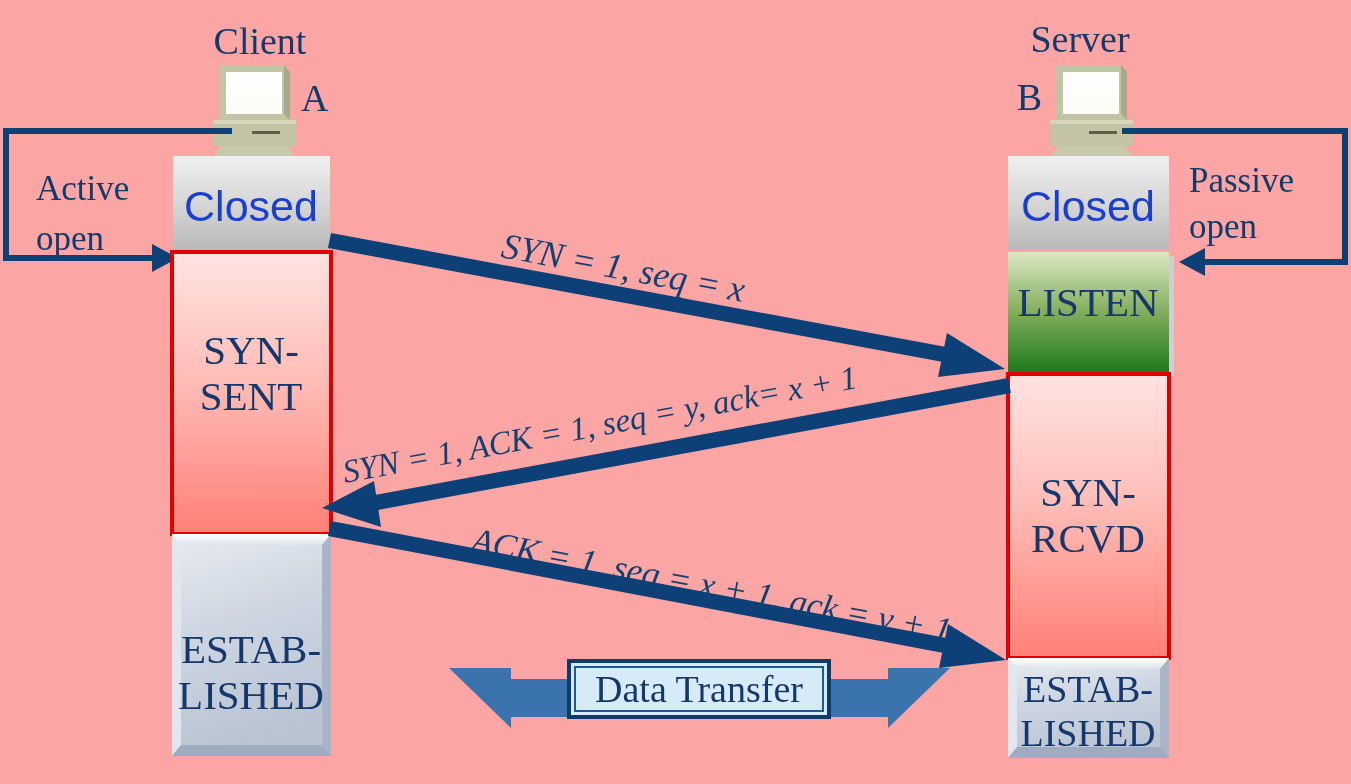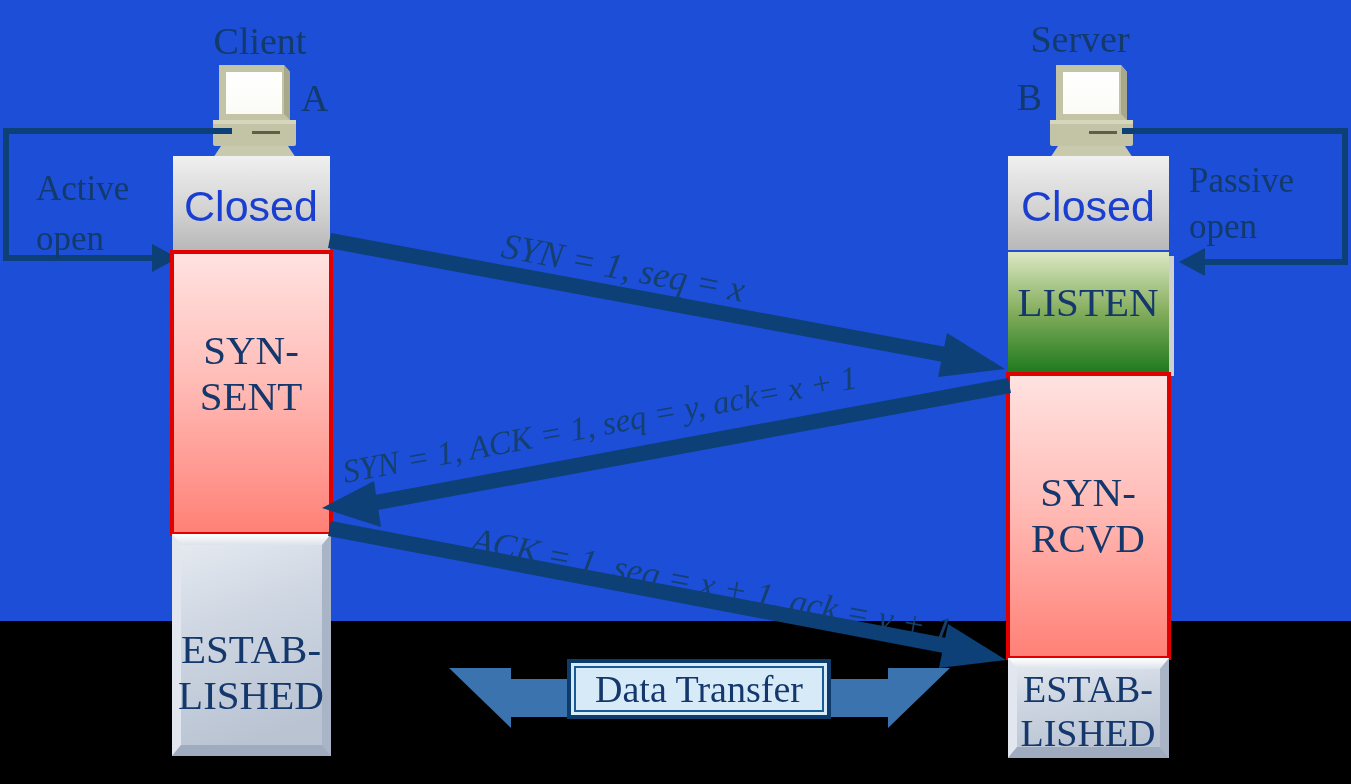--- a/index.html
+++ b/index.html
@@ -9,22 +9,22 @@
   }
   body {
     width: 1351px;
     height: 784px;
     overflow: hidden;
     font-family: "Liberation Serif", serif;
   }
   #stage {
     position: relative;
     width: 1351px;
-    height: 621px;
-    background: #1d4ed8;
+    height: 784px;
+    background: #fca5a5;
   }
   #diagram {
     position: absolute;
     left: 0;
     top: 0;
     width: 1351px;
     height: 784px;
     display: block;
   }
   .serif-label {

